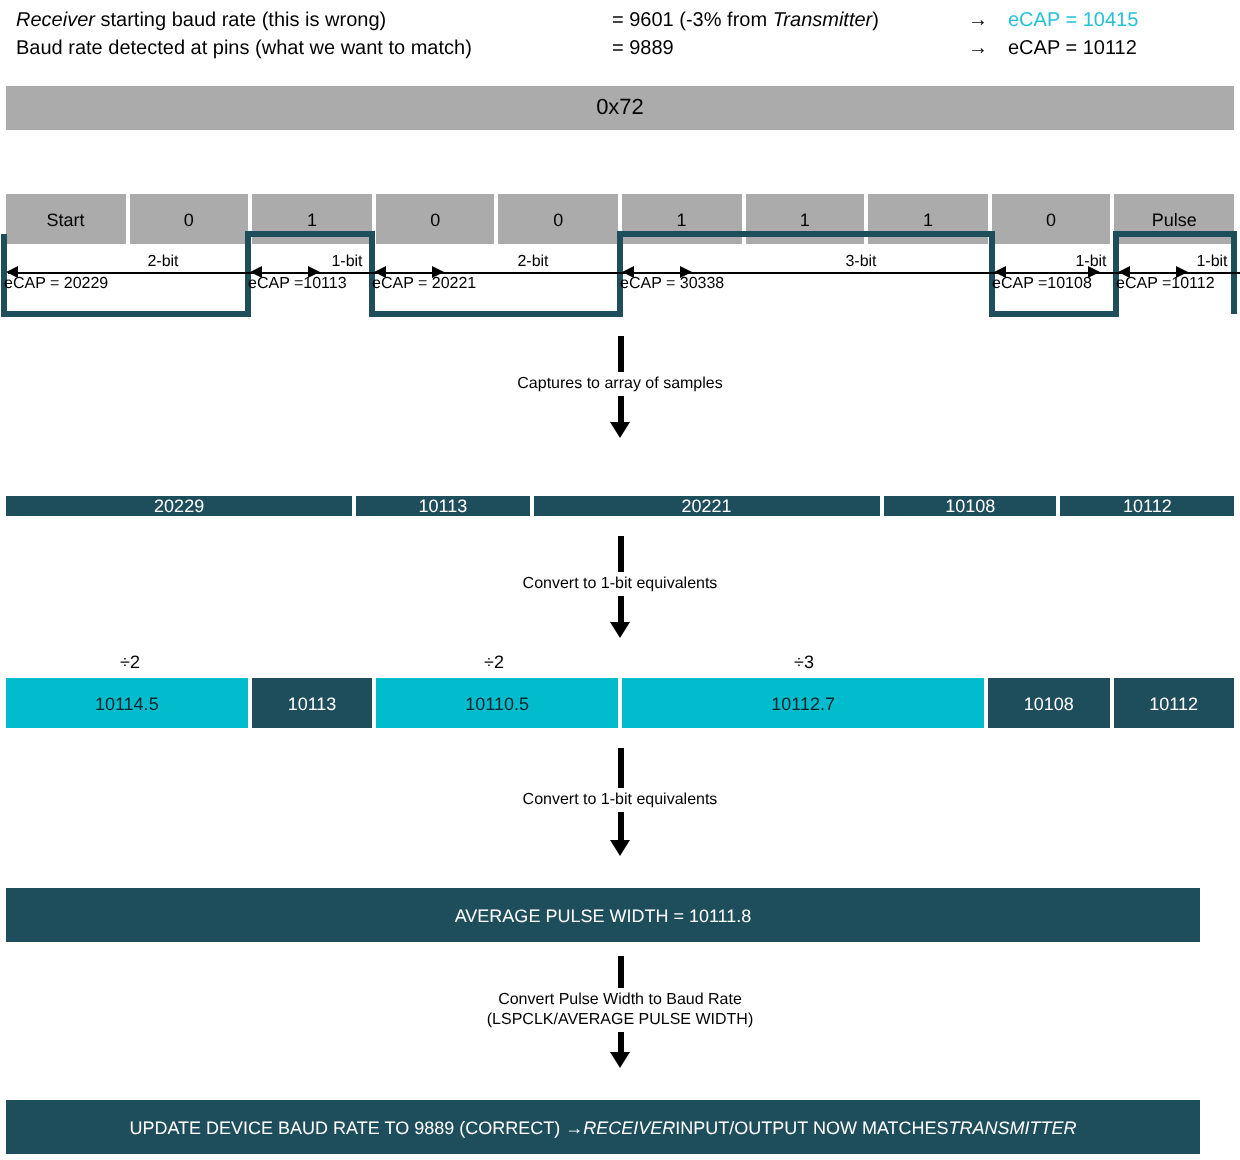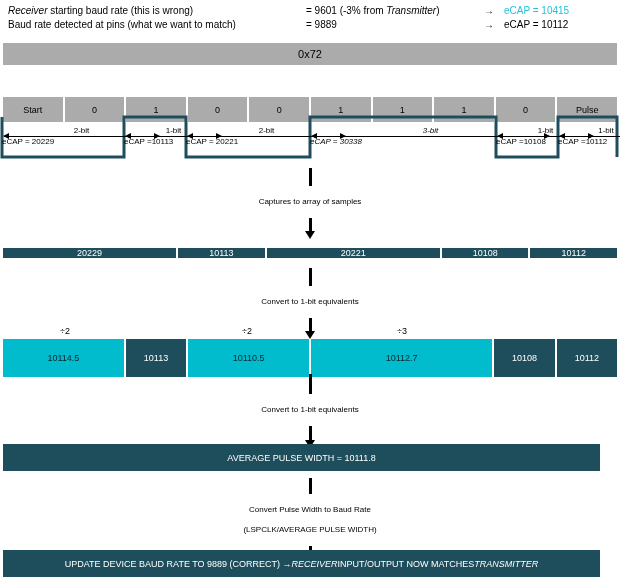--- a/index.html
+++ b/index.html
@@ -24,21 +24,21 @@
   .meas-line{position:absolute;left:2px;right:2px;top:26px;height:0;border-top:1px solid #000;}
   .ah{position:absolute;top:23px;width:0;height:0;border-top:3.5px solid transparent;border-bottom:3.5px solid transparent;}
   .ah.l{left:1px;border-right:6px solid #000;}
   .ah.r{right:1px;border-left:6px solid #000;}
   .meas .bits{position:absolute;left:0;right:0;bottom:26px;text-align:center;font-size:8px;line-height:10px;}
   .meas .ecap{position:absolute;left:0;right:0;top:27px;text-align:left;font-size:8px;line-height:10px;}
 
   
   .step{position:absolute;left:0;right:0;display:flex;flex-direction:column;align-items:center;}
   .vline{width:3px;background:#000;}
-  .step .lbl{font-size:8px;line-height:10px;margin:11px 0;text-align:center;}
+  .step .lbl{font-size:8px;line-height:10px;margin:1px 0;text-align:center;}
   .varrow{width:0;height:0;border-left:5px solid transparent;border-right:5px solid transparent;border-top:8px solid #000;}
 
   
   .teal-bar{position:absolute;left:3px;right:3px;display:flex;gap:2px;}
   .teal-bar .cell{background:#1E4E5C;color:#fff;display:flex;align-items:center;justify-content:center;font-size:9px;}
   .teal-bar .cell.hl{background:#00BCCD;color:#06262e;}
   .u1{flex:1;} .u2{flex:2;} .u3{flex:3;}
   .solid-bar{position:absolute;left:3px;right:20px;background:#1E4E5C;color:#fff;
     display:flex;align-items:center;justify-content:center;font-size:9px;}
   .divisor{position:absolute;top:326px;transform:translateX(-50%);font-size:9px;}
@@ -94,21 +94,21 @@
   <div class="bits">1-bit</div>
   <div class="ecap">eCAP =10113</div>
 </div>
 <div class="meas" style="left:186px;width:124px;">
   <div class="meas-line"></div>
   <div class="ah l"></div>
     <div class="ah r"></div>
   <div class="bits">2-bit</div>
   <div class="ecap">eCAP = 20221</div>
 </div>
-<div class="meas" style="left:310px;width:204px;font-style:italic;">
+<div class="meas" style="left:310px;width:204px;">
   <div class="meas-line"></div>
   <div class="ah l"></div>
     <div class="ah r"></div>
   <div class="bits">3-bit</div>
   <div class="ecap">eCAP = 30338</div>
 </div>
 <div class="meas" style="left:496px;width:62px;">
   <div class="meas-line"></div>
   <div class="ah l"></div>
     <div class="ah r"></div>
@@ -142,21 +142,21 @@
   <div class="vline" style="height:18px;"></div>
   <div class="lbl">Convert to 1-bit equivalents</div>
   <div class="vline" style="height:13px;"></div>
   <div class="varrow"></div>
 </div>
 
 <div class="divisor" style="left:65px;">÷2</div>
 <div class="divisor" style="left:247px;">÷2</div>
 <div class="divisor" style="left:402px;">÷3</div>
 
-<div class="teal-bar" style="top:339px;height:38px;">
+<div class="teal-bar" style="top:339px;height:25px;">
   <div class="cell u2 hl">10114.5</div>
   <div class="cell u1">10113</div>
   <div class="cell u2 hl">10110.5</div>
   <div class="cell u3 hl">10112.7</div>
   <div class="cell u1">10108</div>
   <div class="cell u1">10112</div>
 </div>
 
 <div class="step" style="top:374px;">
   <div class="vline" style="height:20px;"></div>

